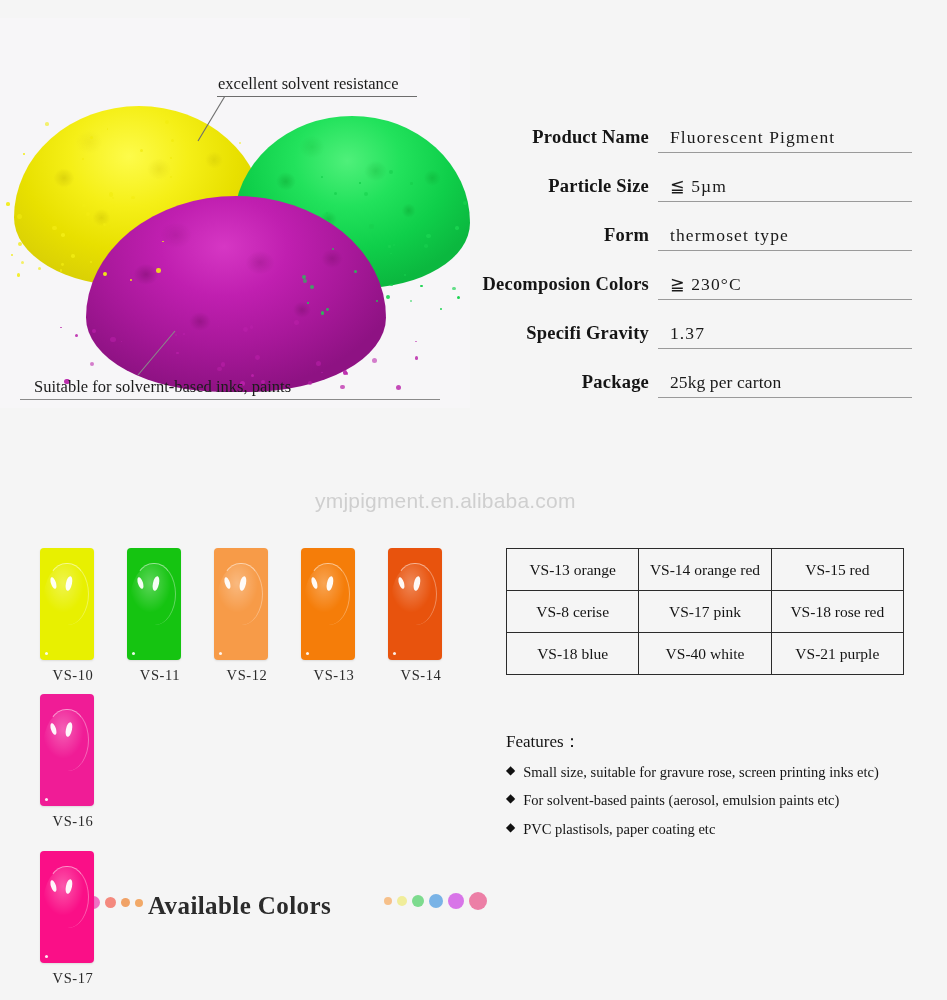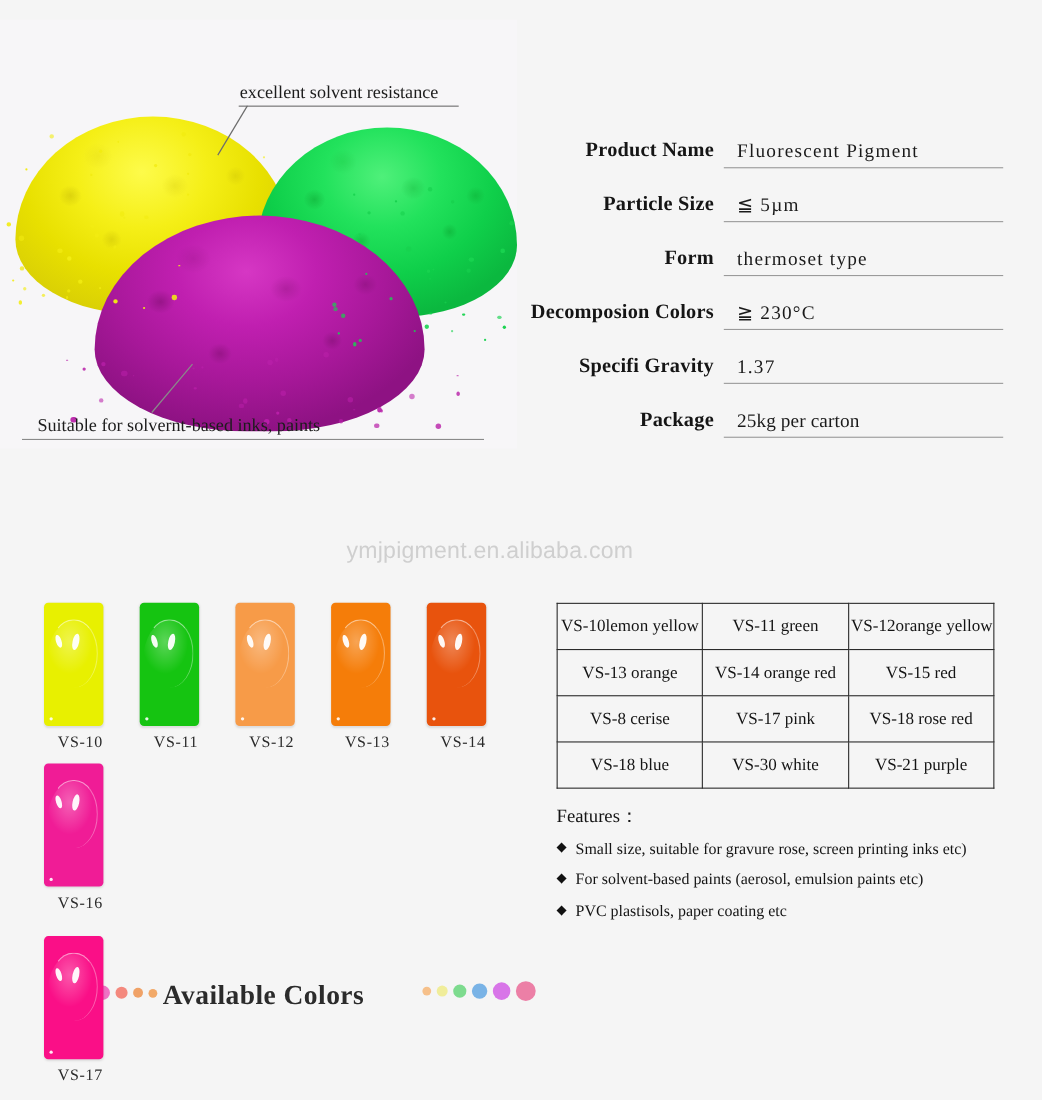--- a/index.html
+++ b/index.html
@@ -509,37 +509,32 @@
           <div class="swatch-screw"></div>
         </div>
         <div class="swatch-label">VS-21</div>
       </div>
     </div>
   </div>
 
 <table id="color-table">
   <tbody>
       <tr>
-        <td>VS-10lemon yellow</td>
-        <td>VS-11 green</td>
-        <td>VS-12orange yellow</td>
-      </tr>
-      <tr>
         <td>VS-13 orange</td>
         <td>VS-14 orange red</td>
         <td>VS-15 red</td>
       </tr>
       <tr>
         <td>VS-8 cerise</td>
         <td>VS-17 pink</td>
         <td>VS-18 rose red</td>
       </tr>
       <tr>
         <td>VS-18 blue</td>
-        <td>VS-30 white</td>
+        <td>VS-40 white</td>
         <td>VS-21 purple</td>
       </tr>
     </tbody>
 </table>
 
 <div id="features">
   <div id="features-title">Features：</div>
   <div id="features-list">
       <div class="feature-item">
         <span class="feature-bullet">◆</span>

